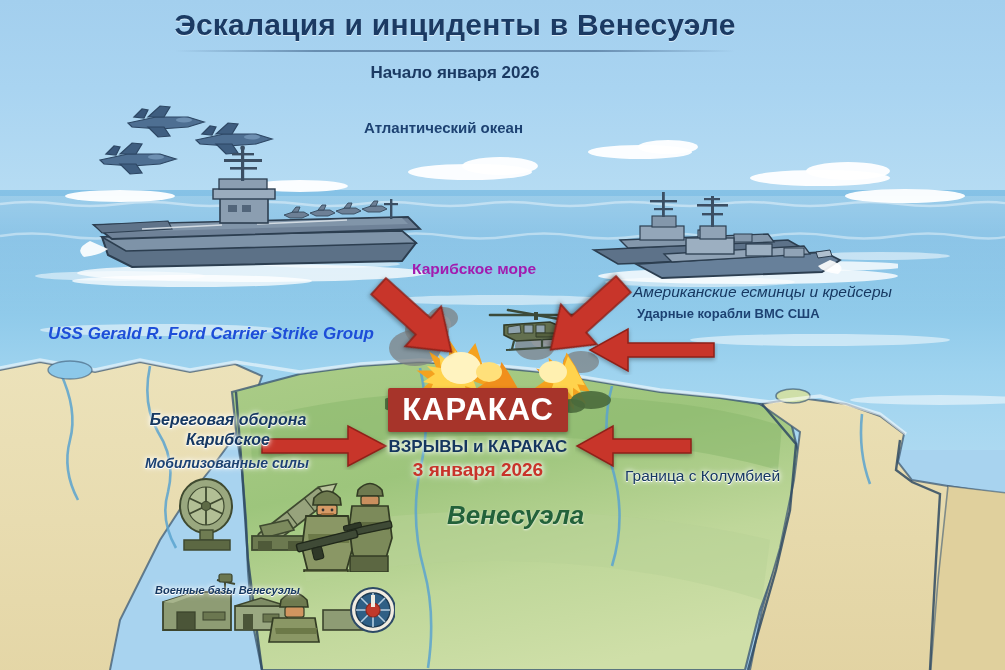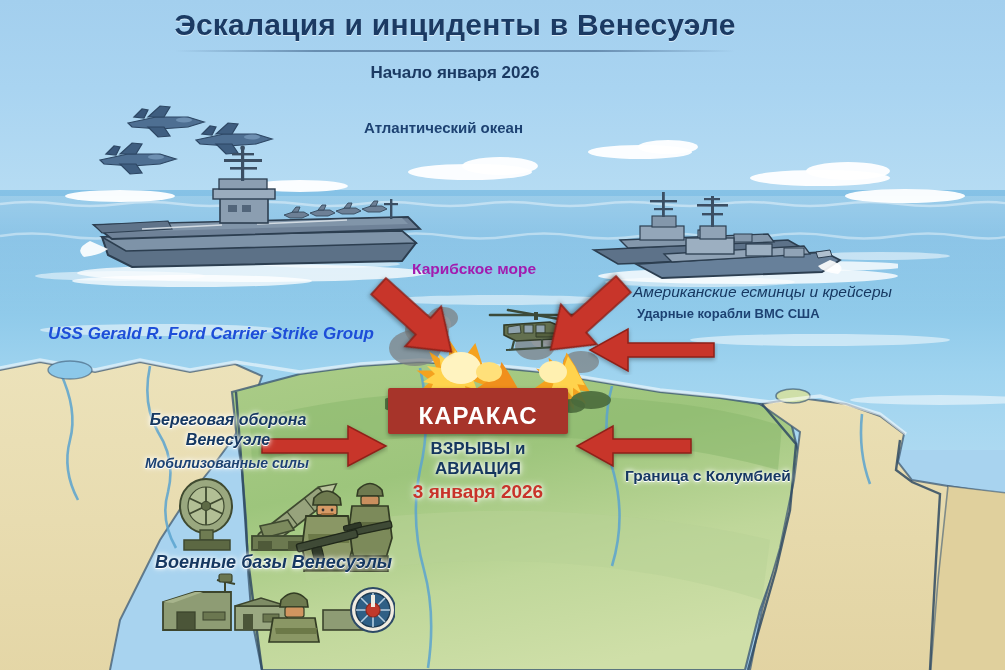--- a/index.html
+++ b/index.html
@@ -55,30 +55,30 @@
   }
   .lbl-caribbean{left:412px;top:260px;font-size:15.5px;font-weight:bold;color:#a21caf;}
   .lbl-atlantic{left:364px;top:119px;font-size:15px;font-weight:bold;color:#1d4272;}
 
   .lbl-destroyers{left:633px;top:283px;font-size:15.5px;font-weight:normal;font-style:italic;color:#163861;}
   .lbl-destroyers-sub{left:637px;top:306px;font-size:13px;font-weight:bold;color:#1d4272;}
 
   .lbl-coastal{left:118px;top:410px;font-size:16px;font-weight:bold;font-style:italic;color:#163861;text-align:center;width:220px;line-height:1.22;}
   .lbl-coastal-sub{left:112px;top:455px;font-size:14px;font-weight:bold;font-style:italic;color:#1d4272;text-align:center;width:230px;}
 
-  .lbl-border{left:625px;top:467px;font-size:15.5px;font-weight:bold;color:#163861;}
-  .lbl-bases{left:155px;top:552px;font-size:18px;font-weight:bold;font-style:italic;color:#163861;}
+  .lbl-border{left:625px;top:467px;font-size:15.5px;font-weight:normal;color:#163861;}
+  .lbl-bases{left:155px;top:584px;font-size:11px;font-weight:bold;font-style:italic;color:#163861;}
   .lbl-venezuela{left:447px;top:500px;font-size:26px;font-weight:bold;font-style:italic;color:#23623a;
     text-shadow:0 1px 2px rgba(255,255,255,.75);}
 
   
   .caracas-box{position:absolute;left:388px;top:388px;width:180px;z-index:38;text-align:center;}
   .caracas-banner{
-    background:#a7342a;color:#fff;font-size:24px;font-weight:bold;
-    letter-spacing:1px;padding:14px 0 4px;border-radius:2px;
+    background:#a7342a;color:#fff;font-size:31px;font-weight:bold;
+    letter-spacing:1px;padding:4px 0 4px;border-radius:2px;
     box-shadow:0 2px 4px rgba(0,0,0,.35);
   }
   .caracas-l2{margin-top:5px;font-size:17px;font-weight:bold;color:#15365e;
     text-shadow:0 0 4px #fff,0 0 8px #fff;}
   .caracas-l3{margin-top:2px;font-size:19px;font-weight:bold;color:#c8332a;
     text-shadow:0 0 4px #fff,0 0 8px #fff;}
   .caracas-l4{margin-top:1px;font-size:13.5px;font-style:italic;color:#2a3b4e;
     text-shadow:0 0 4px #fff,0 0 7px #fff;}
 
   
@@ -526,28 +526,29 @@
 
   <div class="lbl lbl-caribbean">Карибское море</div>
 
   <div class="lbl lbl-carrier">USS Gerald R. Ford Carrier Strike Group</div>
 
   <div class="lbl lbl-destroyers">Американские есминцы и крейсеры</div>
   <div class="lbl lbl-destroyers-sub">Ударные корабли ВМС США</div>
 
   <div class="lbl lbl-coastal lbl-white-halo">
     <div>Береговая оборона</div>
-    <div>Венесуэле</div>
+    <div>Карибское</div>
   </div>
   <div class="lbl lbl-coastal-sub lbl-white-halo">Мобилизованные силы</div>
 
   <div class="lbl lbl-border lbl-white-halo">Граница с Колумбией</div>
 
   <div class="lbl lbl-bases lbl-white-halo">Военные базы Венесуэлы</div>
 
+  <div class="lbl lbl-venezuela">Венесуэла</div>
 
   <div class="caracas-box">
     <div class="caracas-banner">КАРАКАС</div>
-    <div class="caracas-l2">ВЗРЫВЫ и АВИАЦИЯ</div>
+    <div class="caracas-l2">ВЗРЫВЫ и КАРАКАС</div>
     <div class="caracas-l3">3 января 2026</div>
   </div>
 
 </div>
 
 </body></html>

